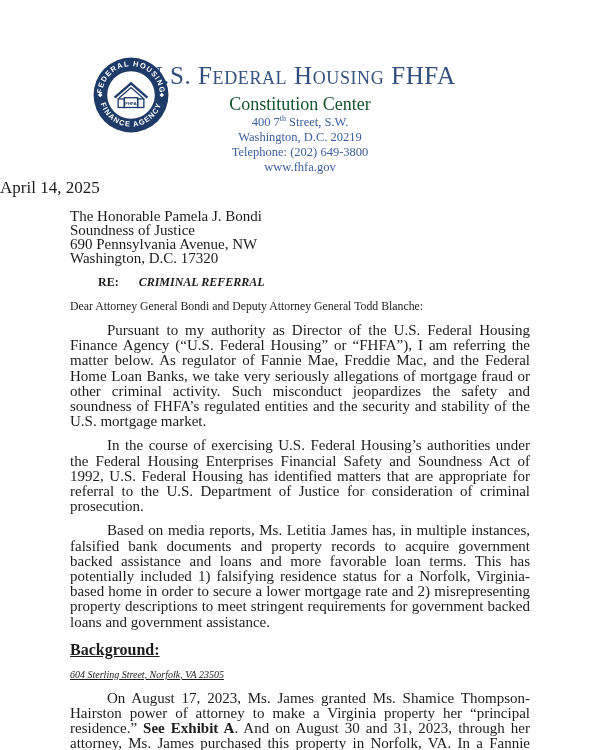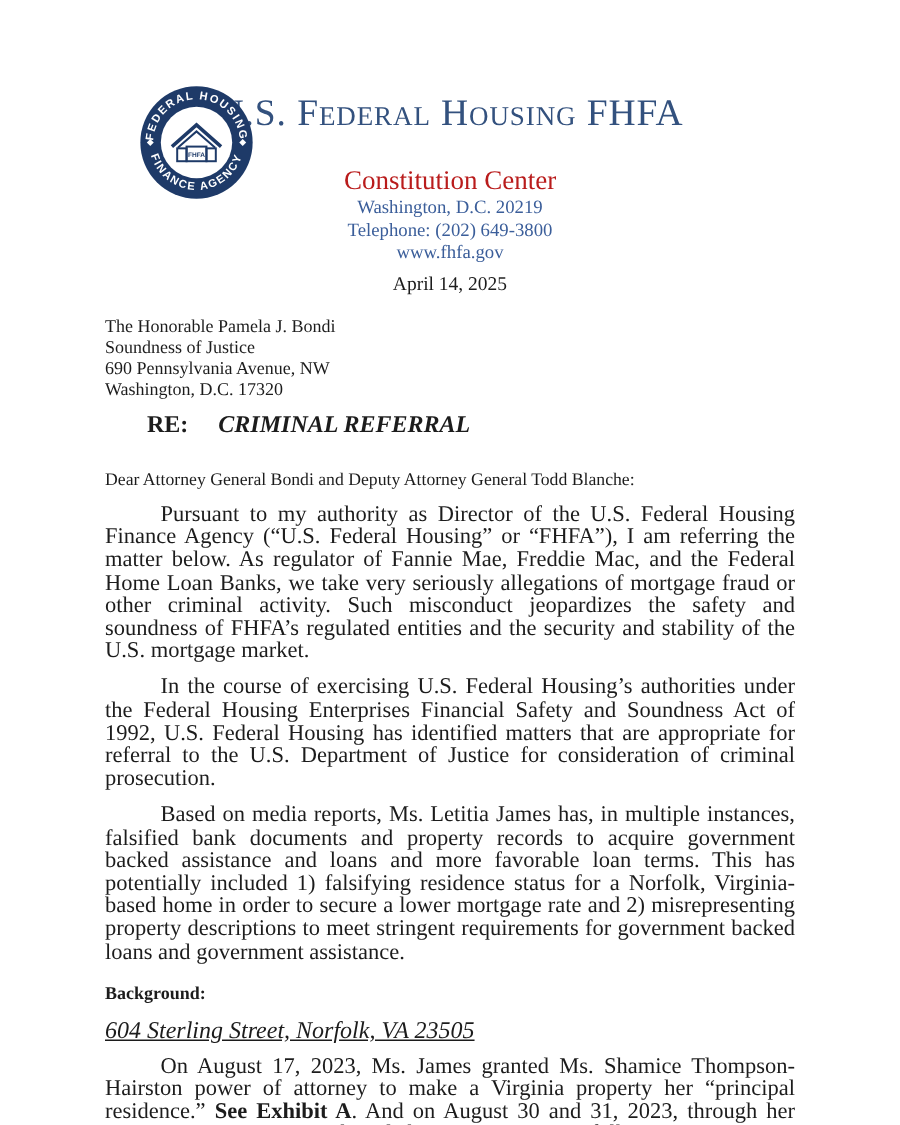--- a/index.html
+++ b/index.html
@@ -25,64 +25,64 @@
     font-variant: small-caps;
     font-size: 25px;
     line-height: 28px;
     letter-spacing: 0.6px;
     color: #33517e;
     margin-top: 20px;
   }
   .building {
     font-size: 18px;
     line-height: 21px;
-    margin-top: 20px;
-    color: #b91c1c;
+    margin-top: 4px;
+    color: #14532d;
   }
   .addr-line {
     font-size: 12.5px;
     line-height: 15px;
     color: #3b5e9a;
   }
   .addr-line sup { font-size: 8px; line-height: 0; vertical-align: super; }
   .date {
-    text-align: center;
-    font-size: 13px;
+    font-size: 17px;
     line-height: 15px;
     margin-top: 5px;
     color: #1c1c1c;
   }
   
   .content { margin: 0 70px; }
-  .recipient { margin-top: 14px; font-size: 12px; line-height: 14px; }
+  .recipient { margin-top: 14px; font-size: 15px; line-height: 14px; }
   .subject {
     margin-top: 10px;
     padding-left: 28px;
-    font-size: 16px;
+    font-size: 12px;
     line-height: 15px;
     font-weight: bold;
   }
   .subject .subj-text { font-style: italic; margin-left: 20px; }
-  .salutation { margin-top: 21px; font-size: 11.8px; line-height: 15px; }
+  .salutation { margin-top: 9px; font-size: 11.8px; line-height: 15px; }
   .para {
     margin: 9px 0 0 0;
     font-size: 15px;
     line-height: 15.2px;
     text-align: justify;
     text-indent: 37px;
   }
   .heading-bold {
     margin-top: 12px;
-    font-size: 12px;
+    font-size: 16px;
     line-height: 15px;
     font-weight: bold;
+    text-decoration: underline;
   }
   .heading-italic {
     margin-top: 10px;
-    font-size: 16px;
+    font-size: 10px;
     line-height: 15px;
     font-style: italic;
     text-decoration: underline;
   }
   .exhibit { font-weight: bold; }
   .seal-text { font-family: "Liberation Sans", sans-serif; font-weight: bold; }
 </style>
 </head>
 <body>
 
@@ -111,20 +111,21 @@
         <rect x="58.5" y="55" width="8" height="11" stroke-width="1.7"></rect>
         <rect x="41.5" y="53.5" width="17" height="12.5" stroke-width="1.7"></rect>
       </g>
       <text class="seal-text" x="50" y="62.5" font-size="5.6" fill="#1e3a68" text-anchor="middle">FHFA</text>
     </svg>
   </div>
 
   <div class="letterhead">
     <div class="agency-name">U.S. Federal Housing FHFA</div>
     <div class="building">Constitution Center</div>
+    <div class="addr-line"><span>400 7</span><sup>th</sup><span> Street, S.W.</span></div>
     <div class="addr-line">Washington, D.C. 20219</div>
     <div class="addr-line">Telephone: (202) 649-3800</div>
     <div class="addr-line">www.fhfa.gov</div>
   </div>
 
   <div class="date">April 14, 2025</div>
 
   <div class="content">
 
     <div class="recipient">

